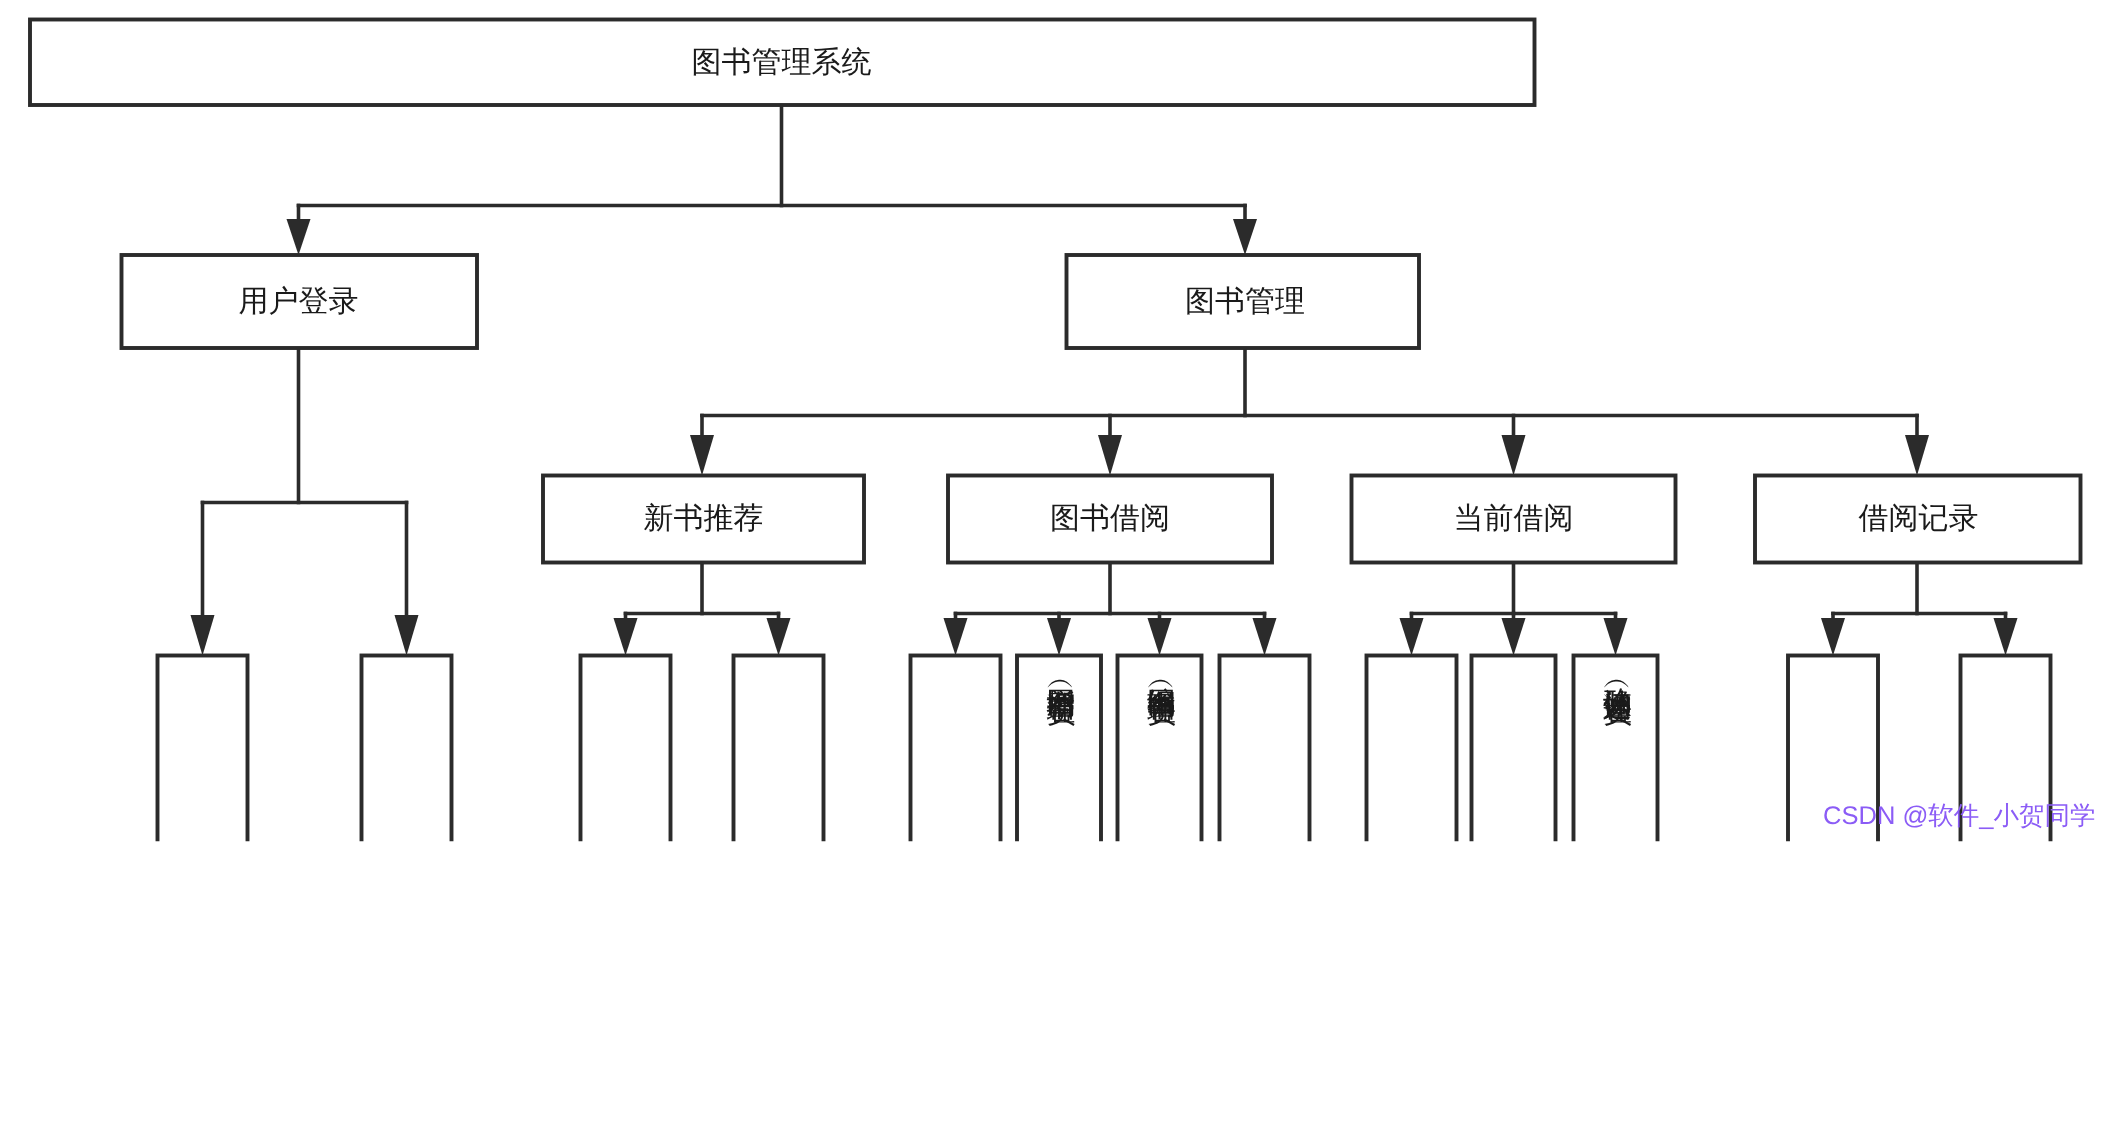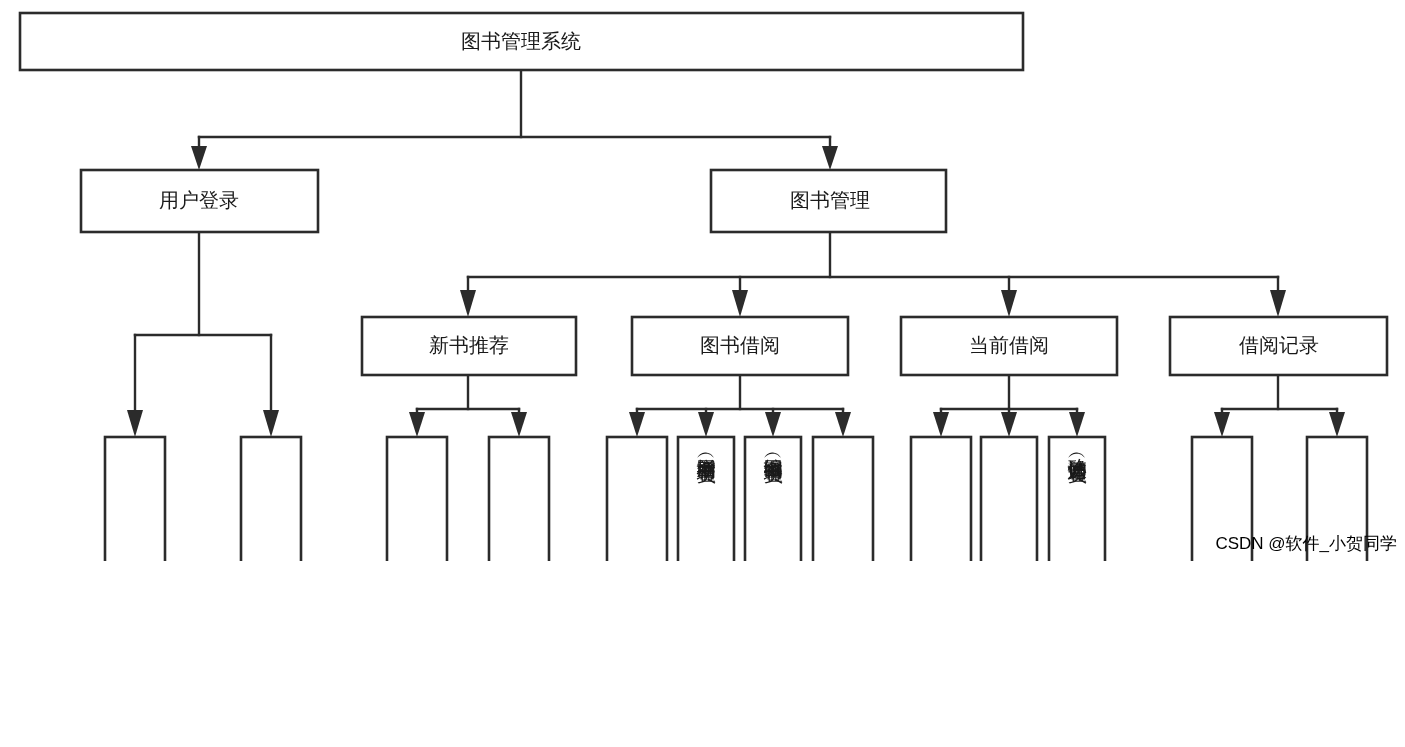--- a/index.html
+++ b/index.html
@@ -63,21 +63,21 @@
     letter-spacing: 1px;
     color: #1a1a1a;
     white-space: nowrap;
   }
   .watermark {
     position: absolute;
     right: 8px;
     bottom: 6px;
     font-family: "Liberation Sans", "DejaVu Sans", sans-serif;
     font-size: 17px;
-    color: #000000;
+    color: #8b5cf6;
     white-space: nowrap;
     user-select: none;
   }
 </style>
 </head>
 <body>
 
 <div id="diagram-root">
 
   <svg id="flow" viewBox="0 0 1405 747">

